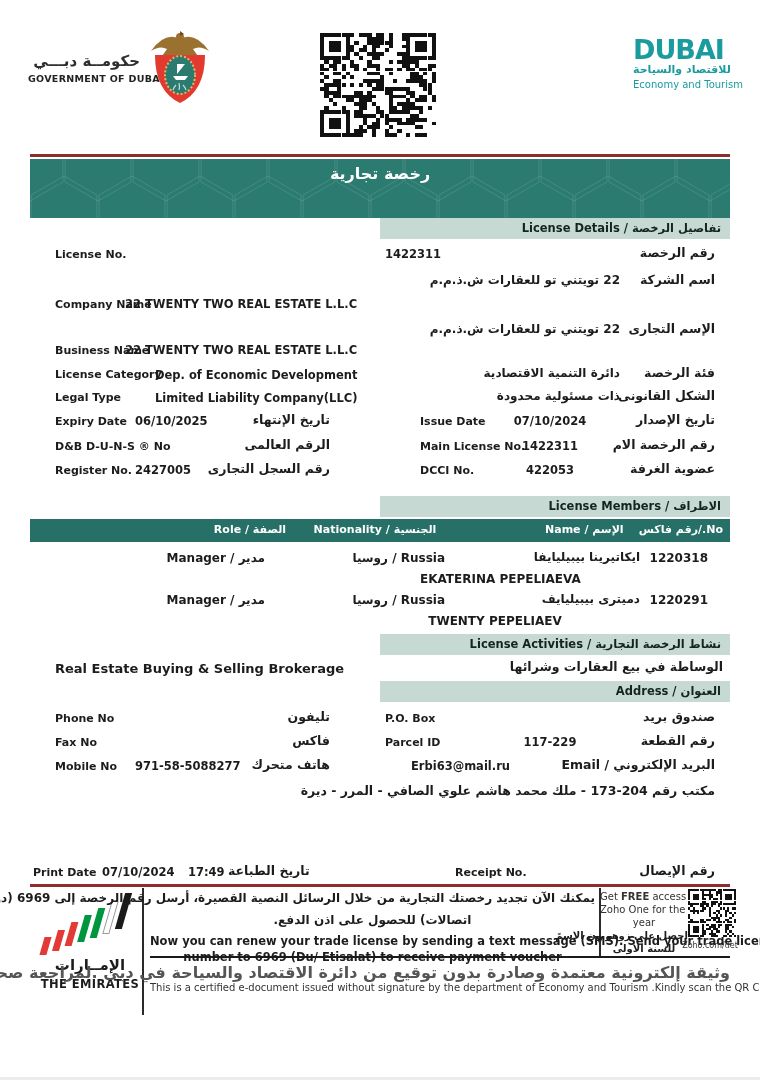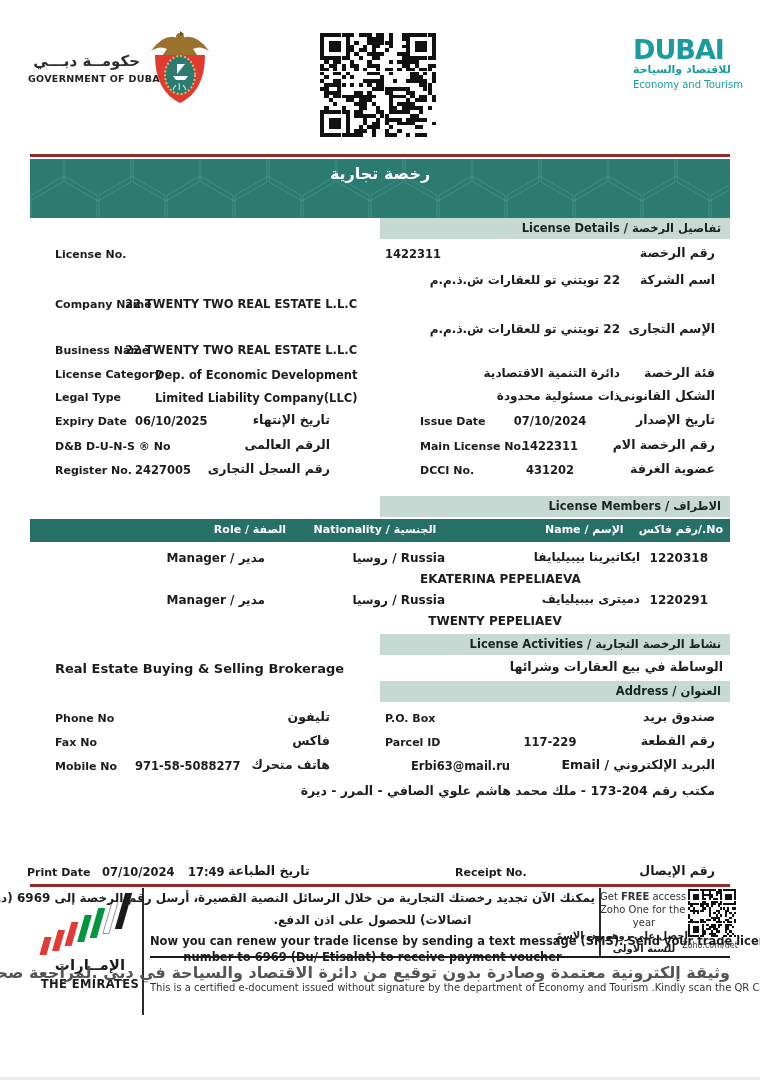--- a/index.html
+++ b/index.html
@@ -517,21 +517,21 @@
   <span class="abs enl" style="left:55px;top:440px;">D&amp;B D-U-N-S ® No</span>
   <span class="abs arl" style="right:430px;top:437px;" dir="rtl">الرقم العالمى</span>
   <span class="abs enl" style="left:420px;top:440px;">Main License No.</span>
   <span class="abs env ctr" style="left:495px;top:439px;width:110px;">1422311</span>
   <span class="abs arl" style="right:45px;top:437px;" dir="rtl">رقم الرخصة الام</span>
 
   <span class="abs enl" style="left:55px;top:464px;">Register No.</span>
   <span class="abs env" style="left:135px;top:463px;">2427005</span>
   <span class="abs arl" style="right:430px;top:461px;" dir="rtl">رقم السجل التجارى</span>
   <span class="abs enl" style="left:420px;top:464px;">DCCI No.</span>
-  <span class="abs env ctr" style="left:495px;top:463px;width:110px;">431202</span>
+  <span class="abs env ctr" style="left:495px;top:463px;width:110px;">422053</span>
   <span class="abs arl" style="right:45px;top:461px;" dir="rtl">عضوية الغرفة</span>
 
   <div class="sage" style="top:496px;">License Members  /  الاطراف</div>
 
   <div class="thead">
     <span class="thc ctr" style="left:20px;width:120px;margin-top:32px;">Share / الحصص</span>
     <span class="thc ctr" style="left:165px;width:110px;">Role / الصفة</span>
     <span class="thc ctr" style="left:270px;width:150px;">Nationality / الجنسية</span>
     <span class="thc" style="left:515px;">Name / الإسم</span>
     <span class="thc" style="right:7px;">رقم فاكس/.No</span>
@@ -568,21 +568,21 @@
 
   <span class="abs enl" style="left:55px;top:760px;">Mobile No</span>
   <span class="abs env" style="left:135px;top:759px;">971-58-5088277</span>
   <span class="abs arl" style="right:430px;top:757px;" dir="rtl">هاتف متحرك</span>
   <span class="abs env" style="right:250px;top:759px;">Erbi63@mail.ru</span>
   <span class="abs arl" style="right:45px;top:757px;">Email / البريد الإلكتروني</span>
 
   <span class="abs arv" style="right:45px;top:783px;font-size:12.5px;" dir="rtl">مكتب رقم 204-173 - ملك محمد هاشم علوي الصافي - المرر - ديرة</span>
 
 
-  <span class="abs enl" style="left:27px;top:866px;">Print Date</span>
+  <span class="abs enl" style="left:33px;top:866px;">Print Date</span>
   <span class="abs env" style="left:102px;top:865px;">07/10/2024</span>
   <span class="abs env" style="left:188px;top:865px;">17:49</span>
   <span class="abs arl" style="left:228px;top:863px;" dir="rtl">تاريخ الطباعة</span>
   <span class="abs enl" style="left:455px;top:866px;">Receipt No.</span>
   <span class="abs arl" style="right:45px;top:863px;" dir="rtl">رقم الإيصال</span>
 
   <div class="abs maroon" style="left:30px;top:884px;width:700px;height:3px;"></div>
 
   <div id="uae-bars" class="abs" style="left:42px;top:893px;width:96px;height:62px;">
       <div class="uae-bar" style="left:0px;top:44px;height:18px;background:#e23a36;"></div>

